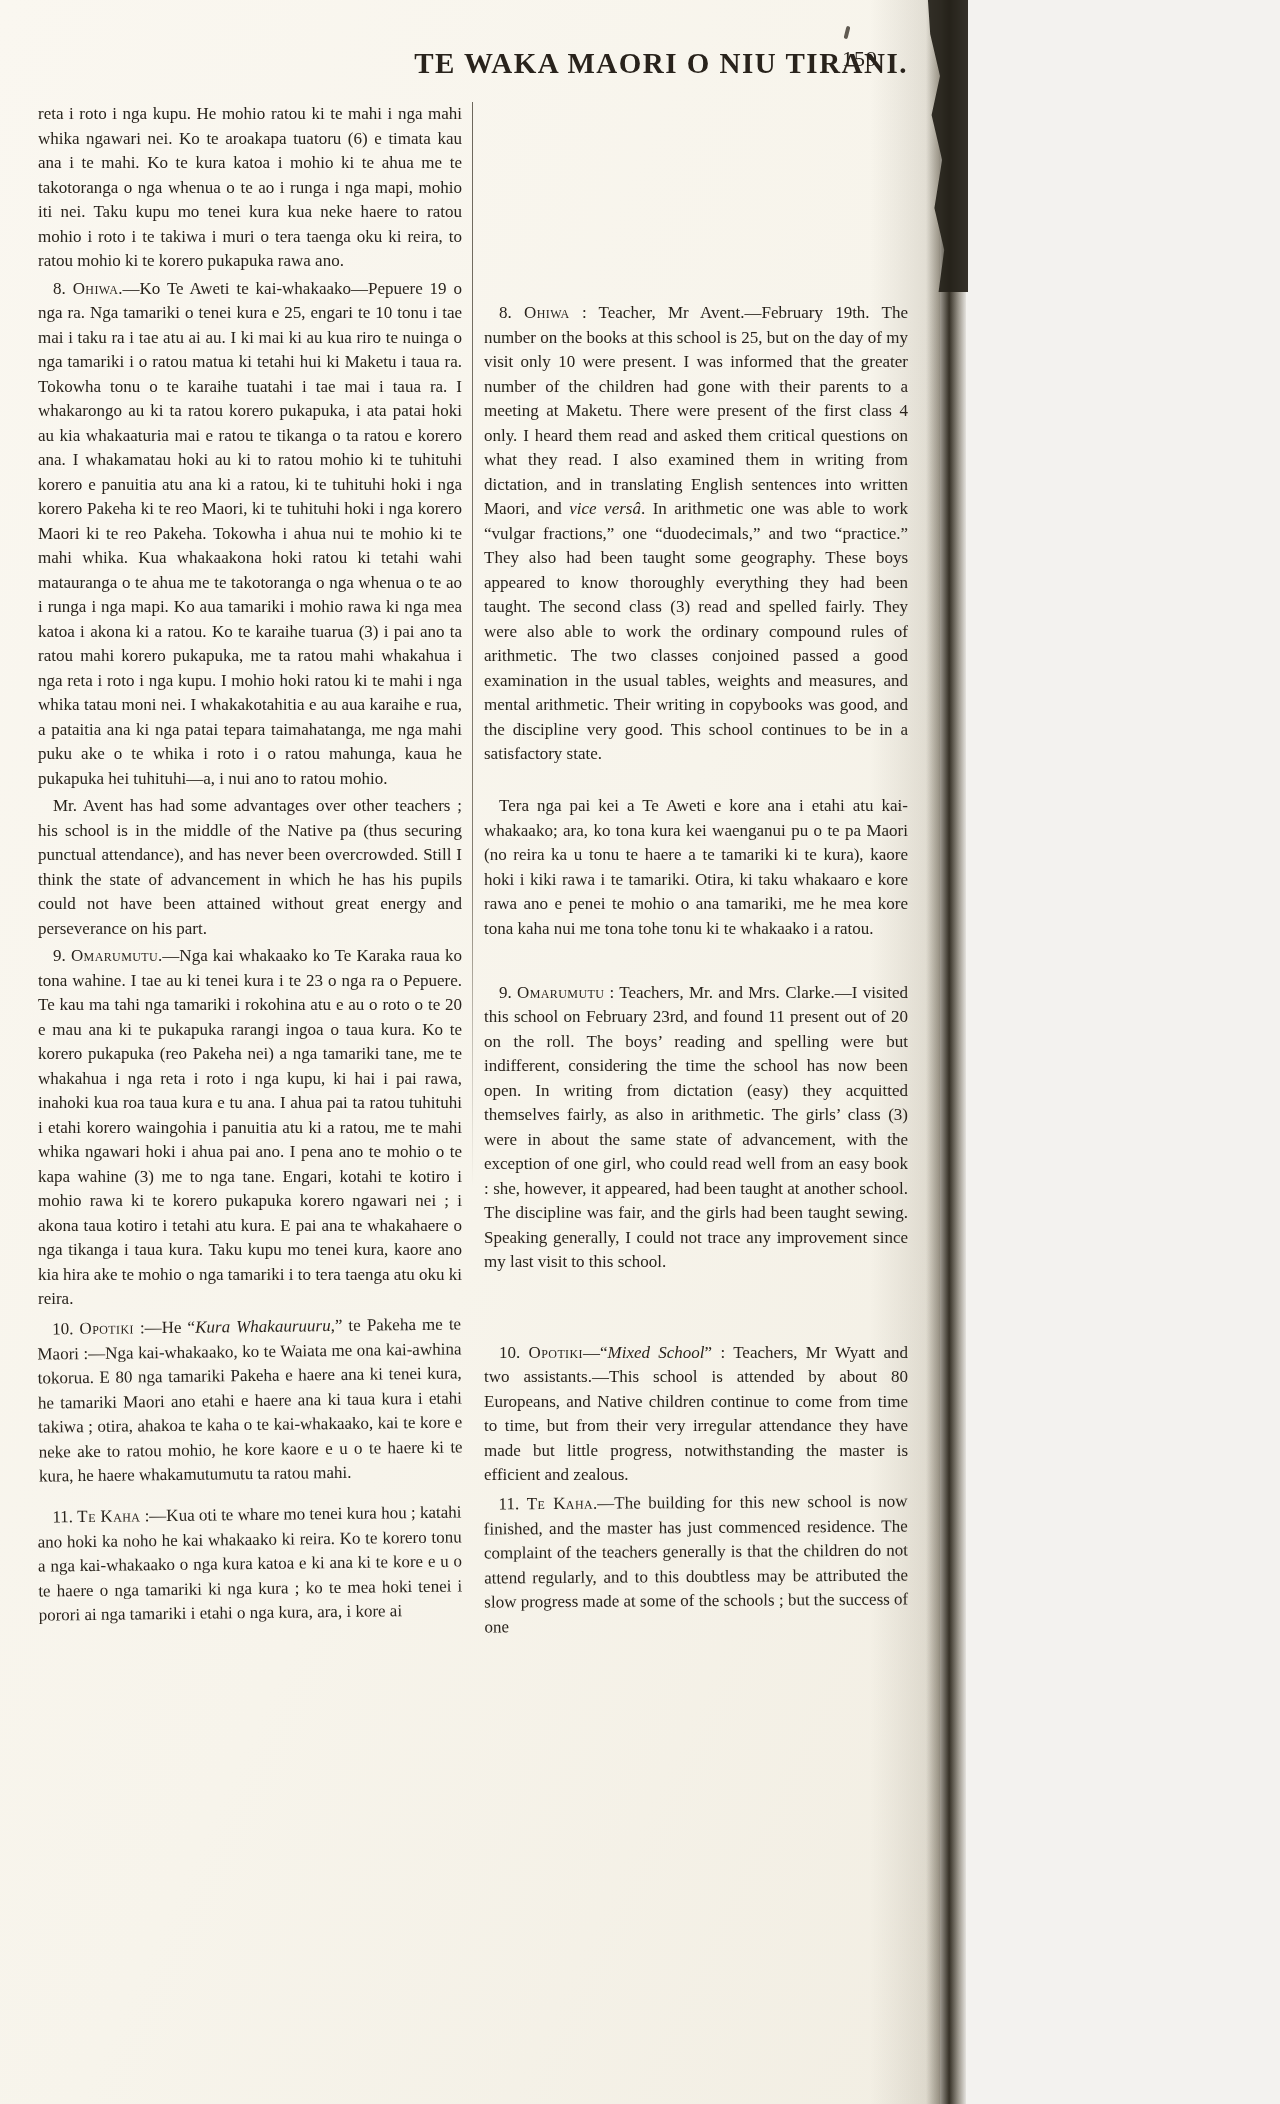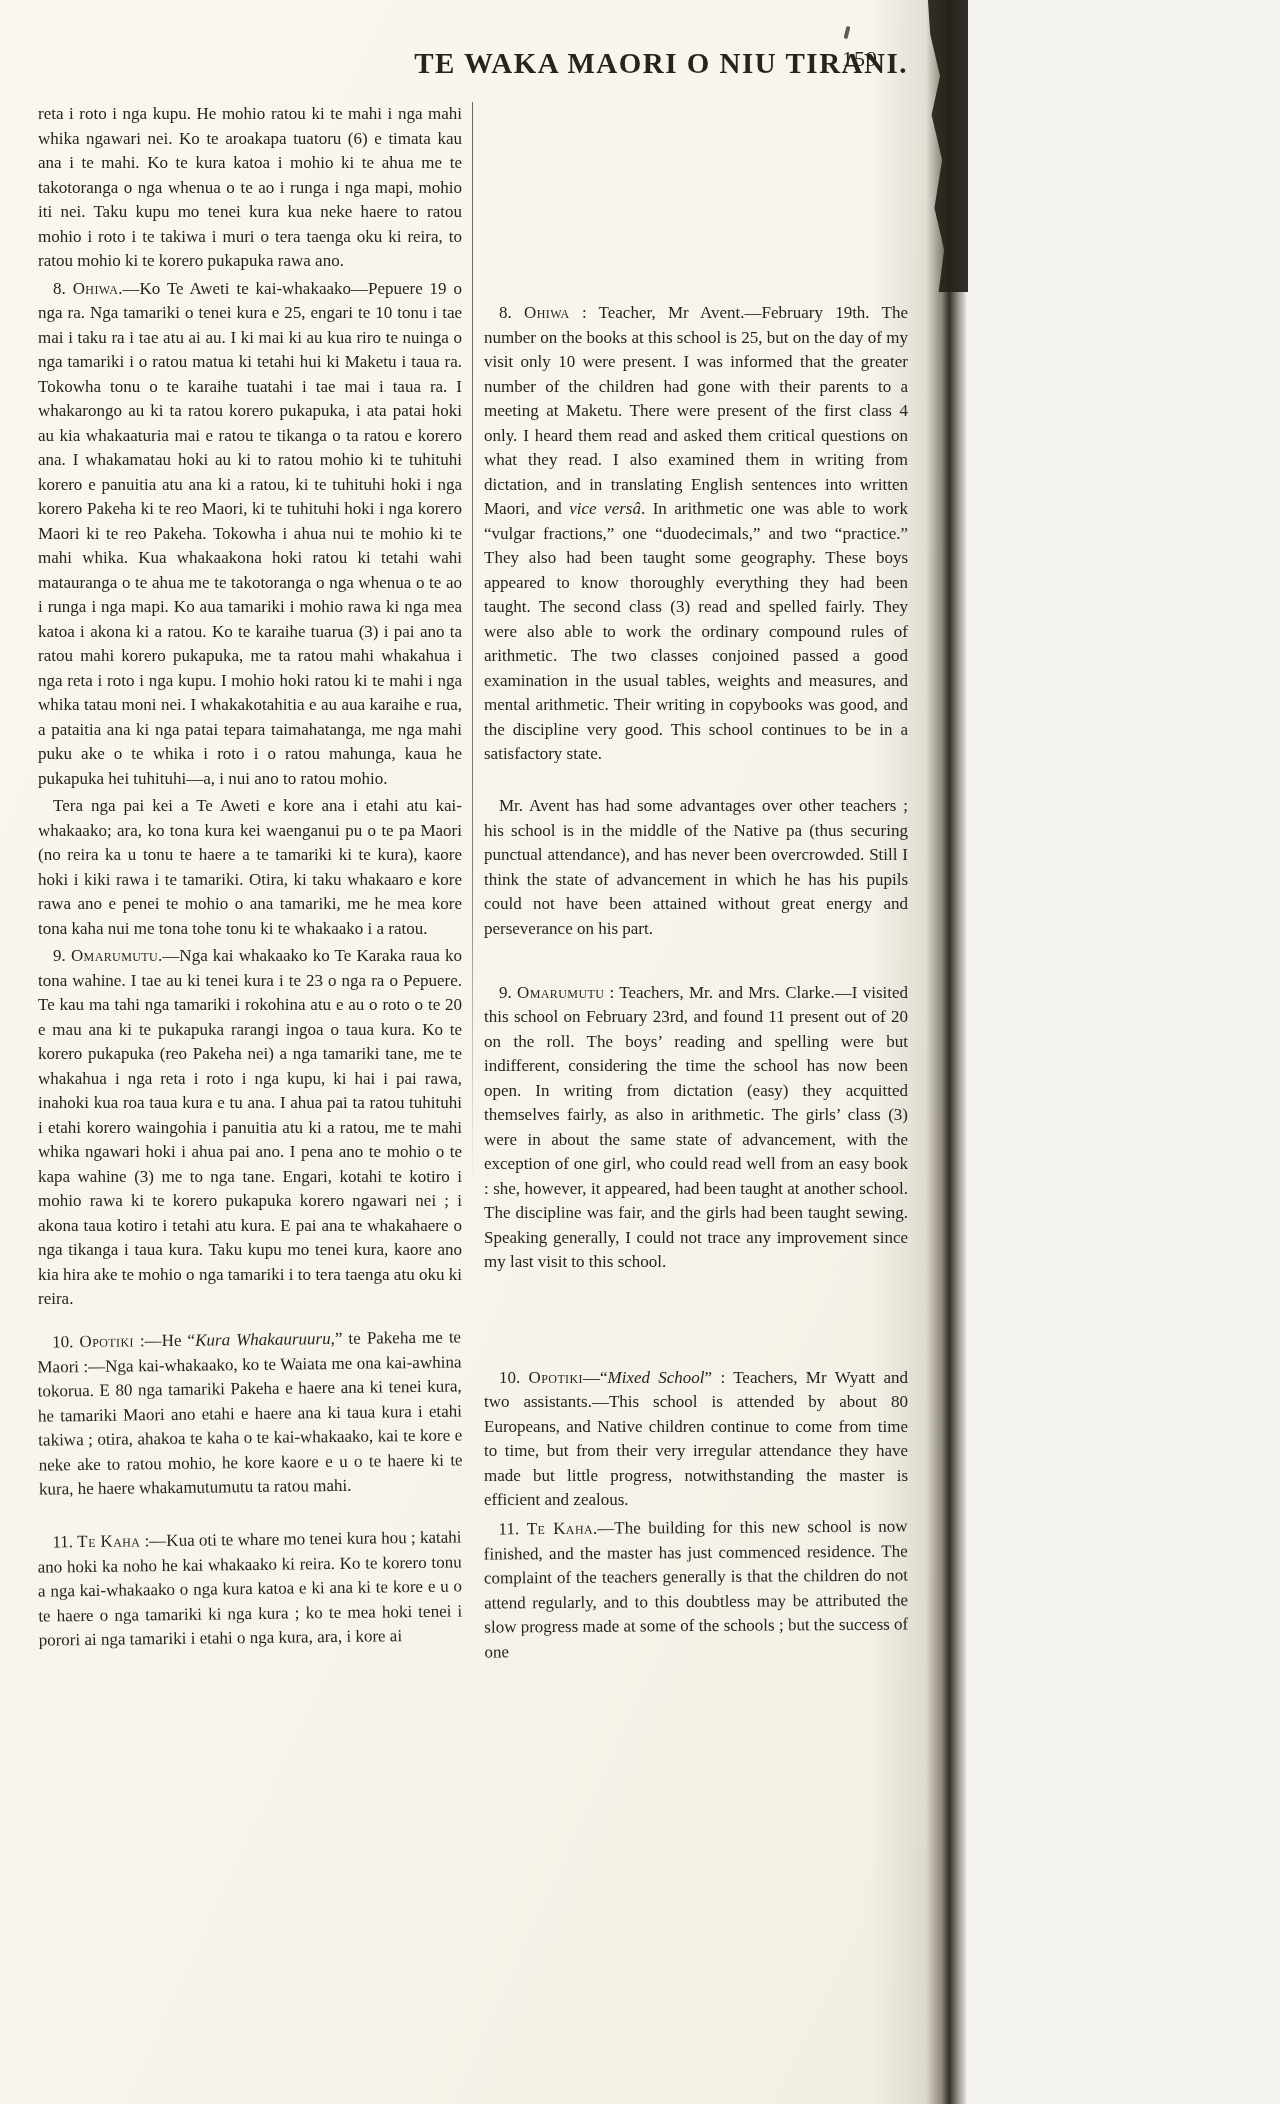--- a/index.html
+++ b/index.html
@@ -54,21 +54,21 @@
     font-size:17px; line-height:24.5px; text-align:justify;
   }
   .divider {
     position:absolute; left:434px; top:0; width:1px; height:1085px;
     background: linear-gradient(to bottom, #6d675c 0%, #837c6f 70%, rgba(130,123,110,0) 100%);
   }
   .row { display:flex; gap:22px; align-items:center; }
   .col { width:424px; }
   .para { margin:0 0 3px 0; text-indent:15px; }
   .para.noindent { text-indent:0; }
-  .para.mt { margin-top:51px; }
+  .para.mt { margin-top:26px; }
   .para.tilt-a { transform:rotate(-0.7deg); }
   .para.tilt-b { transform:rotate(-0.4deg); }
   .sc { font-variant: small-caps; letter-spacing:0.4px;font-family:Liberation Serif, serif; }
   .it { font-style: italic; }
 </style>
 </head>
 <body>
 
 <div class="scan">
   <div class="paper"></div>
@@ -96,24 +96,24 @@
       <div class="col">
         <p class="para"><span>8. </span><span class="sc">Ohiwa</span><span>.—Ko Te Aweti te kai-whakaako—Pepuere 19 o nga ra.  Nga tamariki o tenei kura e 25, engari te 10 tonu i tae mai i taku ra i tae atu ai au.  I ki mai ki au kua riro te nuinga o nga tamariki i o ratou matua ki tetahi hui ki Maketu i taua ra.  Tokowha tonu o te karaihe tuatahi i tae mai i taua ra.  I whakarongo au ki ta ratou korero pukapuka, i ata patai hoki au kia whakaaturia mai e ratou te tikanga o ta ratou e korero ana.  I whakamatau hoki au ki to ratou mohio ki te tuhituhi korero e panuitia atu ana ki a ratou, ki te tuhituhi hoki i nga korero Pakeha ki te reo Maori, ki te tuhituhi hoki i nga korero Maori ki te reo Pakeha.  Tokowha i ahua nui te mohio ki te mahi whika.  Kua whakaakona hoki ratou ki tetahi wahi matauranga o te ahua me te takotoranga o nga whenua o te ao i runga i nga mapi.  Ko aua tamariki i mohio rawa ki nga mea katoa i akona ki a ratou.  Ko te karaihe tuarua (3) i pai ano ta ratou mahi korero pukapuka, me ta ratou mahi whakahua i nga reta i roto i nga kupu.  I mohio hoki ratou ki te mahi i nga whika tatau moni nei.  I whakakotahitia e au aua karaihe e rua, a pataitia ana ki nga patai tepara taimahatanga, me nga mahi puku ake o te whika i roto i o ratou mahunga, kaua he pukapuka hei tuhituhi—a, i nui ano to ratou mohio.</span></p>
       </div>
       <div class="col">
         <p class="para"><span>8. </span><span class="sc">Ohiwa</span><span> : Teacher, Mr Avent.—February 19th.  The number on the books at this school is 25, but on the day of my visit only 10 were present.  I was informed that the greater number of the children had gone with their parents to a meeting at Maketu.  There were present of the first class 4 only.  I heard them read and asked them critical questions on what they read.  I also examined them in writing from dictation, and in translating English sentences into written Maori, and </span><span class="it">vice versâ</span><span>.  In arithmetic one was able to work “vulgar fractions,” one “duodecimals,” and two “practice.”  They also had been taught some geography.  These boys appeared to know thoroughly everything they had been taught.  The second class (3) read and spelled fairly.  They were also able to work the ordinary compound rules of arithmetic.  The two classes conjoined passed a good examination in the usual tables, weights and measures, and mental arithmetic.  Their writing in copybooks was good, and the discipline very good.  This school continues to be in a satisfactory state.</span></p>
       </div>
     </div>
 
     <div class="row">
       <div class="col">
-        <p class="para"><span>Tera nga pai kei a Te Aweti e kore ana i etahi atu kai-whakaako; ara, ko tona kura kei waenganui pu o te pa Maori (no reira ka u tonu te haere a te tamariki ki te kura), kaore hoki i kiki rawa i te tamariki.  Otira, ki taku whakaaro e kore rawa ano e penei te mohio o ana tamariki, me he mea kore tona kaha nui me tona tohe tonu ki te whakaako i a ratou.</span></p>
+        <p class="para"><span>Mr. Avent has had some advantages over other teachers ; his school is in the middle of the Native pa (thus securing punctual attendance), and has never been overcrowded.  Still I think the state of advancement in which he has his pupils could not have been attained without great energy and perseverance on his part.</span></p>
       </div>
       <div class="col">
-        <p class="para"><span>Mr. Avent has had some advantages over other teachers ; his school is in the middle of the Native pa (thus securing punctual attendance), and has never been overcrowded.  Still I think the state of advancement in which he has his pupils could not have been attained without great energy and perseverance on his part.</span></p>
+        <p class="para"><span>Tera nga pai kei a Te Aweti e kore ana i etahi atu kai-whakaako; ara, ko tona kura kei waenganui pu o te pa Maori (no reira ka u tonu te haere a te tamariki ki te kura), kaore hoki i kiki rawa i te tamariki.  Otira, ki taku whakaaro e kore rawa ano e penei te mohio o ana tamariki, me he mea kore tona kaha nui me tona tohe tonu ki te whakaako i a ratou.</span></p>
       </div>
     </div>
 
     <div class="row">
       <div class="col">
         <p class="para"><span>9. </span><span class="sc">Omarumutu</span><span>.—Nga kai whakaako ko Te Karaka raua ko tona wahine.  I tae au ki tenei kura i te 23 o nga ra o Pepuere.  Te kau ma tahi nga tamariki i rokohina atu e au o roto o te 20 e mau ana ki te pukapuka rarangi ingoa o taua kura.  Ko te korero pukapuka (reo Pakeha nei) a nga tamariki tane, me te whakahua i nga reta i roto i nga kupu, ki hai i pai rawa, inahoki kua roa taua kura e tu ana.  I ahua pai ta ratou tuhituhi i etahi korero waingohia i panuitia atu ki a ratou, me te mahi whika ngawari hoki i ahua pai ano.  I pena ano te mohio o te kapa wahine (3) me to nga tane.  Engari, kotahi te kotiro i mohio rawa ki te korero pukapuka korero ngawari nei ; i akona taua kotiro i tetahi atu kura.  E pai ana te whakahaere o nga tikanga i taua kura.  Taku kupu mo tenei kura, kaore ano kia hira ake te mohio o nga tamariki i to tera taenga atu oku ki reira.</span></p>
       </div>
       <div class="col">
         <p class="para"><span>9. </span><span class="sc">Omarumutu</span><span> : Teachers, Mr. and Mrs. Clarke.—I visited this school on February 23rd, and found 11 present out of 20 on the roll.  The boys’ reading and spelling were but indifferent, considering the time the school has now been open.  In writing from dictation (easy) they acquitted themselves fairly, as also in arithmetic.  The girls’ class (3) were in about the same state of advancement, with the exception of one girl, who could read well from an easy book : she, however, it appeared, had been taught at another school.  The discipline was fair, and the girls had been taught sewing.  Speaking generally, I could not trace any improvement since my last visit to this school.</span></p>
       </div>

